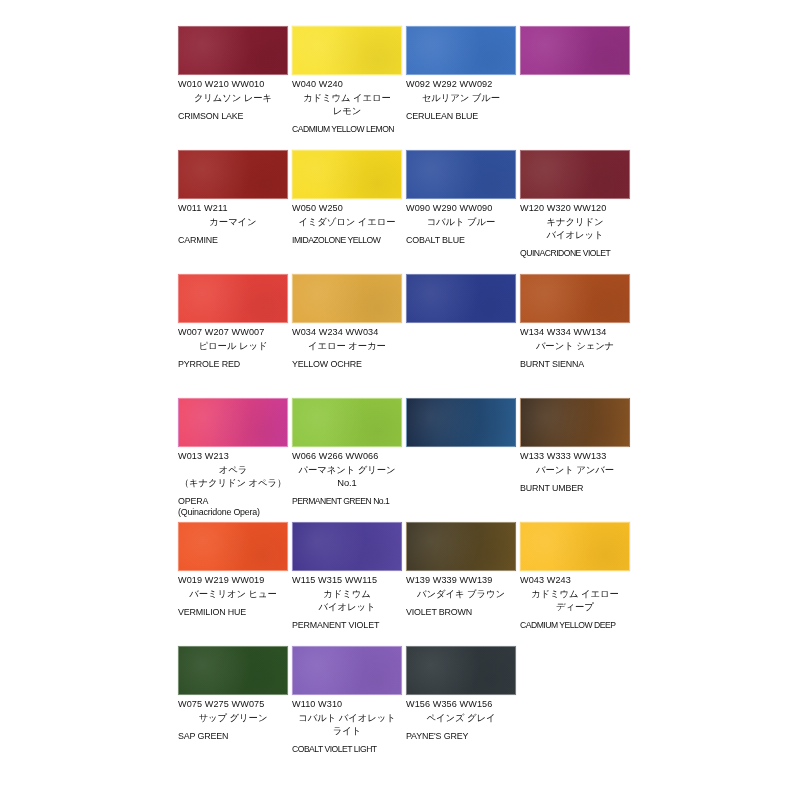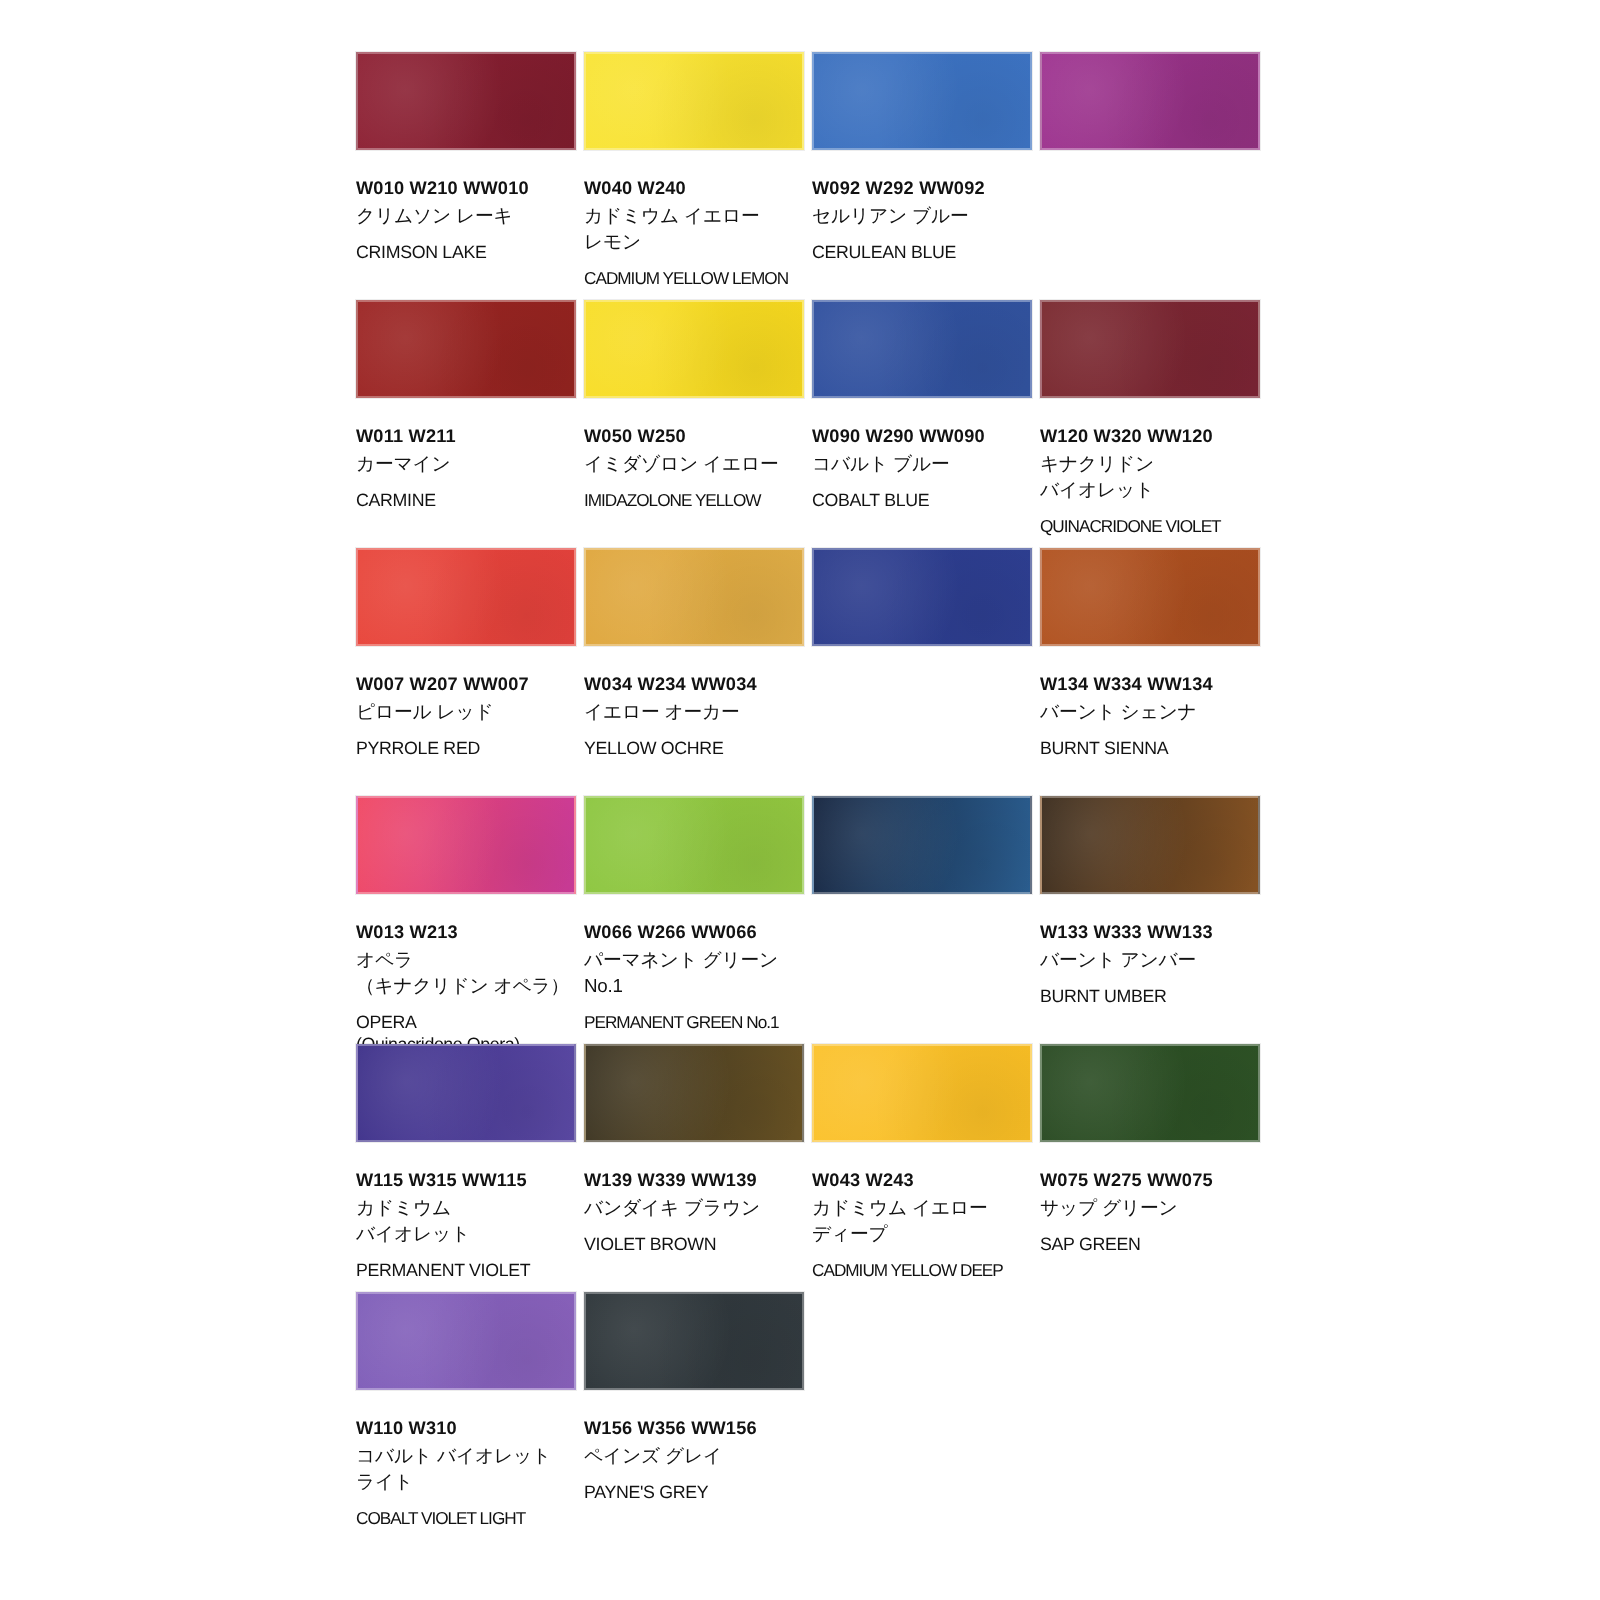--- a/index.html
+++ b/index.html
@@ -53,28 +53,28 @@
   }
   .swatch-info {
     padding-top: 4px;
     line-height: 1.28;
   }
   .codes {
     font-size: 9.1px;
     letter-spacing: 0.1px;
     white-space: nowrap;
     color: #121212;
-    font-weight: 700;
-    margin-top: 10px;
+    font-weight: 400;
   }
   .name-jp {
     font-size: 9.4px;
     letter-spacing: -0.1px;
     color: #121212;
     margin-top: 1px;
+    text-align: center;
   }
   .name-en {
     font-size: 8.9px;
     letter-spacing: -0.15px;
     white-space: nowrap;
     color: #121212;
     margin-top: 7px;
   }
   .name-en.squeeze {
     letter-spacing: -0.5px;
@@ -204,20 +204,28 @@
       </div>
       <div class="swatch-cell">
         <div class="swatch-chip" style="background: linear-gradient(100deg, rgb(58, 43, 28) 0%, rgb(138, 85, 36) 100%);"></div>
         <div class="swatch-info">
           <div class="codes">W133  W333  WW133</div>
           <div class="name-jp">バーント アンバー</div>
           <div class="name-en">BURNT UMBER</div>
         </div>
       </div>
       <div class="swatch-cell">
+        <div class="swatch-chip" style="background: linear-gradient(100deg, rgb(239, 85, 38) 0%, rgb(236, 82, 39) 100%);"></div>
+        <div class="swatch-info">
+          <div class="codes">W019  W219  WW019</div>
+          <div class="name-jp">バーミリオン ヒュー</div>
+          <div class="name-en">VERMILION HUE</div>
+        </div>
+      </div>
+      <div class="swatch-cell">
         <div class="swatch-chip" style="background: linear-gradient(100deg, rgb(61, 48, 137) 0%, rgb(92, 74, 166) 100%);"></div>
         <div class="swatch-info">
           <div class="codes">W115  W315  WW115</div>
           <div class="name-jp">カドミウム</div>
           <div class="name-jp">バイオレット</div>
           <div class="name-en">PERMANENT VIOLET</div>
         </div>
       </div>
       <div class="swatch-cell">
         <div class="swatch-chip" style="background: linear-gradient(100deg, rgb(58, 51, 34) 0%, rgb(107, 84, 36) 100%);"></div>

